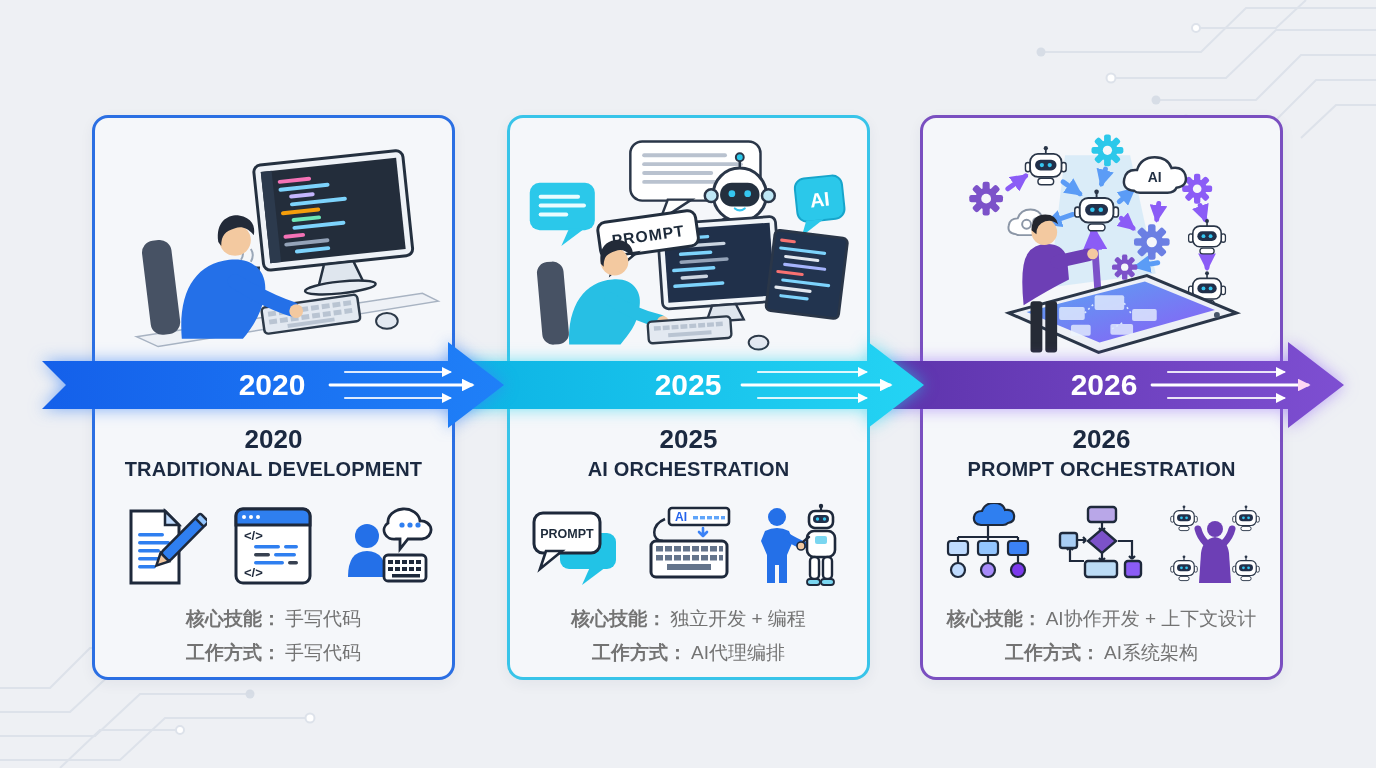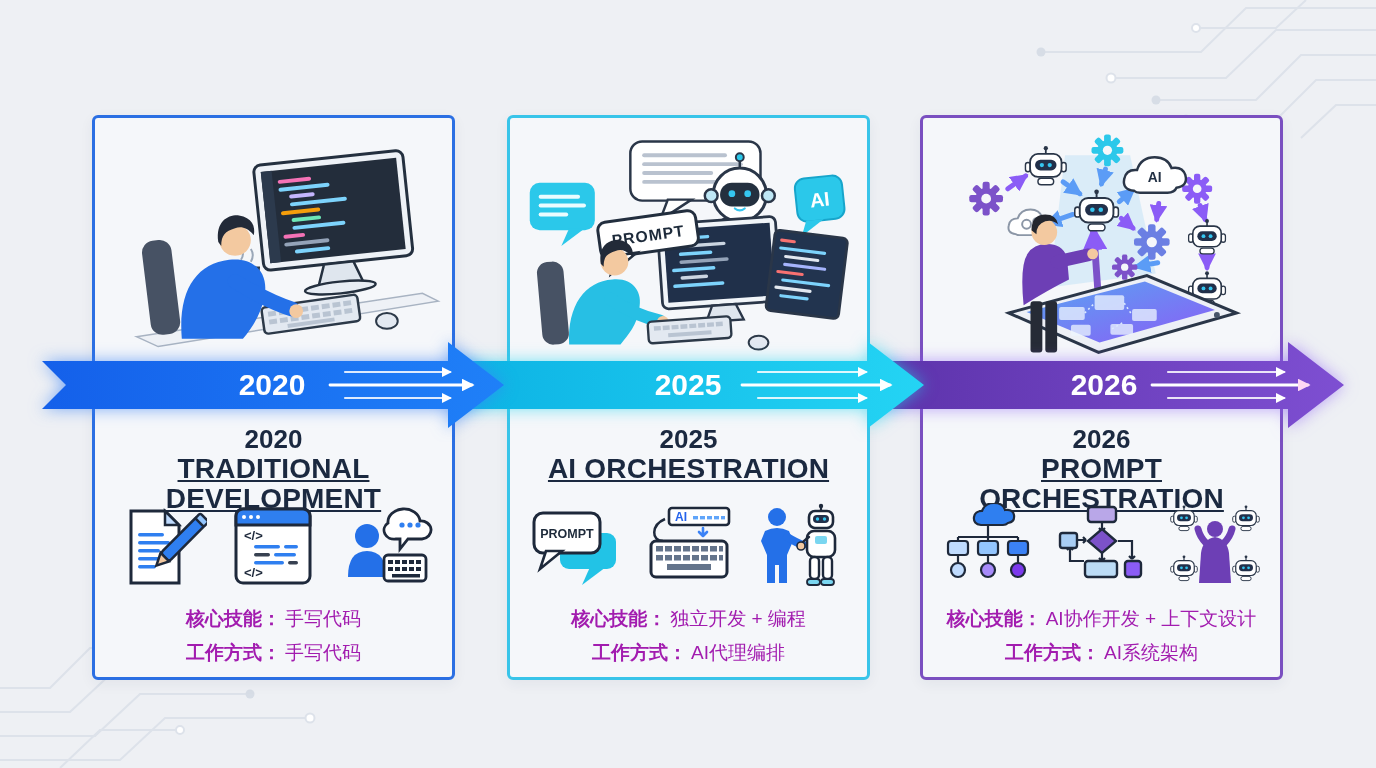--- a/index.html
+++ b/index.html
@@ -7,42 +7,42 @@
     width:1376px;height:768px;position:relative;overflow:hidden;
     background:#eef0f4;
     font-family:"Liberation Sans","DejaVu Sans",sans-serif;
   }
   .bg-circuit{position:absolute;pointer-events:none;}
   .bg-tr{top:0;right:0;}
   .bg-bl{bottom:0;left:0;}
 
   .card{
     position:absolute;top:115px;width:363px;height:565px;
-    background:#f5f7fa;border-radius:6px;box-sizing:border-box;
+    background:#f5f7fa;border-radius:16px;box-sizing:border-box;
     border:3px solid #2668d9;z-index:1;
     box-shadow:0 4px 14px rgba(30,50,90,.06);
   }
   .card.c1{left:92px;border-color:#2b6fe3;}
   .card.c2{left:507px;border-color:#38c4e9;}
   .card.c3{left:920px;border-color:#7a4fc0;}
 
   .illus{position:absolute;top:6px;left:2px;width:355px;height:240px;}
 
   .card-head{position:absolute;top:306px;left:0;right:0;text-align:center;color:#1b2940;}
   .card-year{font-size:26px;font-weight:700;line-height:30px;}
-  .card-title{font-size:28px;font-weight:700;line-height:30px;letter-spacing:.2px;text-decoration:underline;}
+  .card-title{font-size:20px;font-weight:700;line-height:30px;letter-spacing:.2px;}
 
   .icon-row{
     position:absolute;top:376px;left:8px;right:8px;height:108px;
     display:flex;justify-content:space-around;align-items:center;
   }
   .mini{width:94px;height:90px;}
 
   .skills{position:absolute;top:484px;left:0;right:0;text-align:center;
-    color:#a21caf;font-size:19px;line-height:34px;}
+    color:#737373;font-size:19px;line-height:34px;}
   .skill-label{font-weight:700;margin-right:4px;}
 
   .timeline{position:absolute;left:0;top:330px;width:1376px;height:112px;z-index:5;pointer-events:none;}
   .arr-blue{filter:drop-shadow(0 0 8px rgba(59,130,246,.65));}
   .arr-cyan{filter:drop-shadow(0 0 8px rgba(34,211,238,.6));}
   .arr-purple{filter:drop-shadow(0 0 8px rgba(139,92,246,.55));}
   .year-label{font-size:30px;font-weight:700;fill:#ffffff;}
   .trace{stroke:rgba(255,255,255,.85);stroke-width:2.2;stroke-linecap:round;}
   .trace.mid{stroke:#ffffff;stroke-width:2.8;}
 </style>

